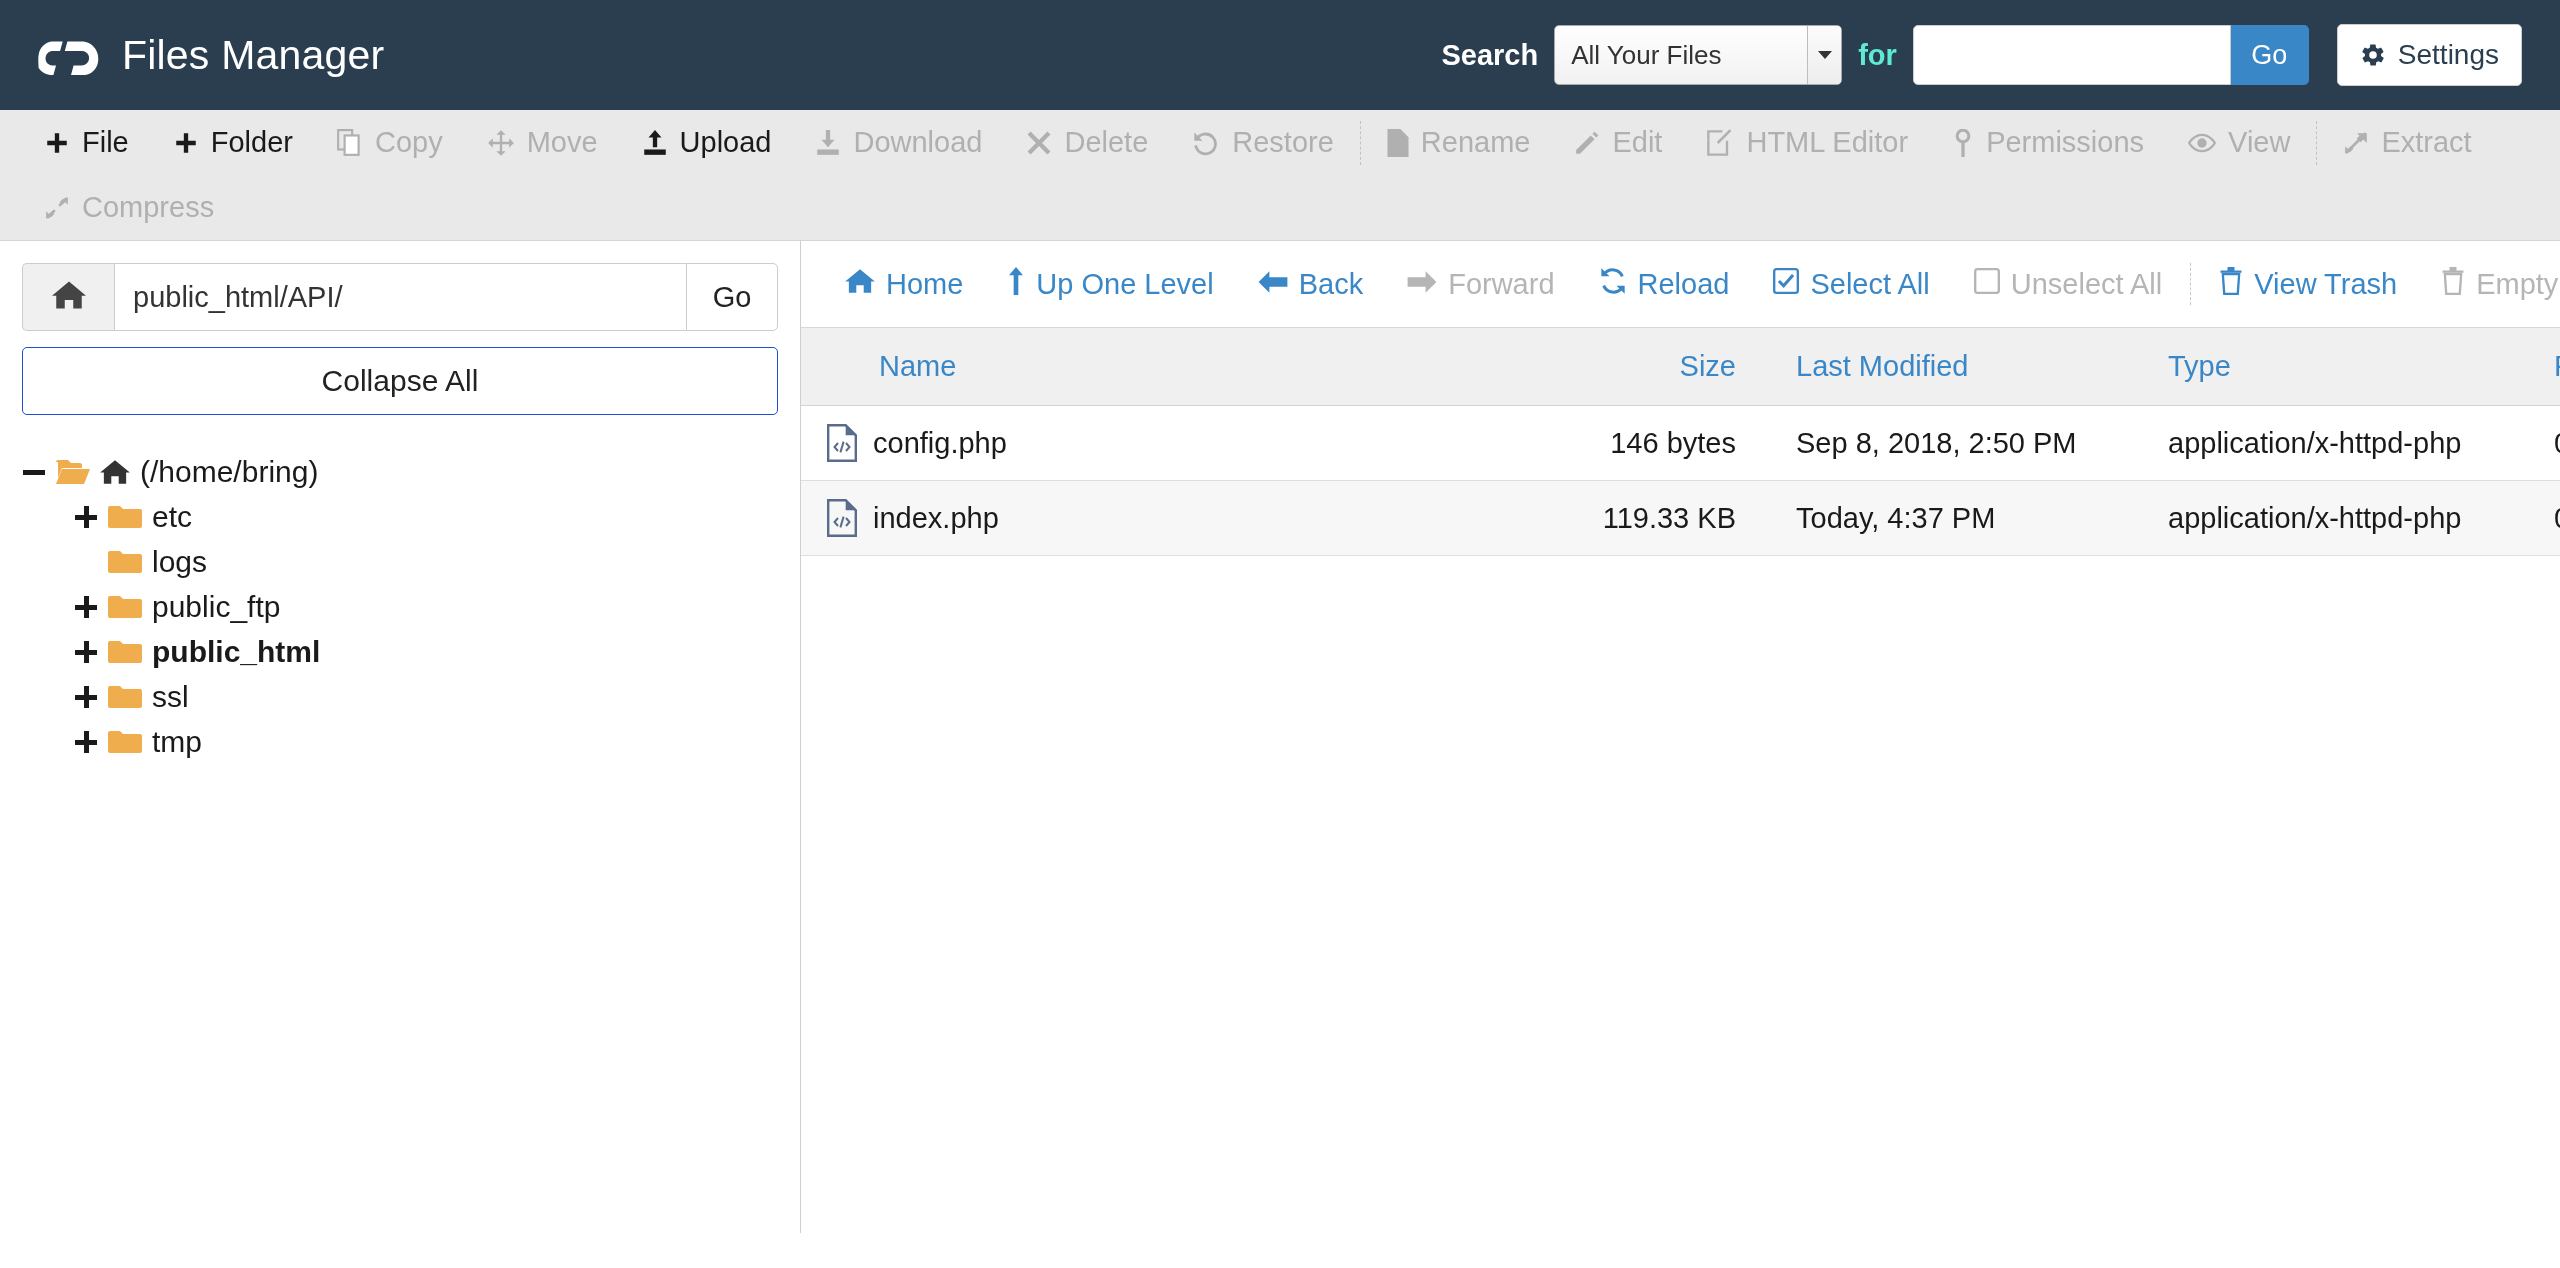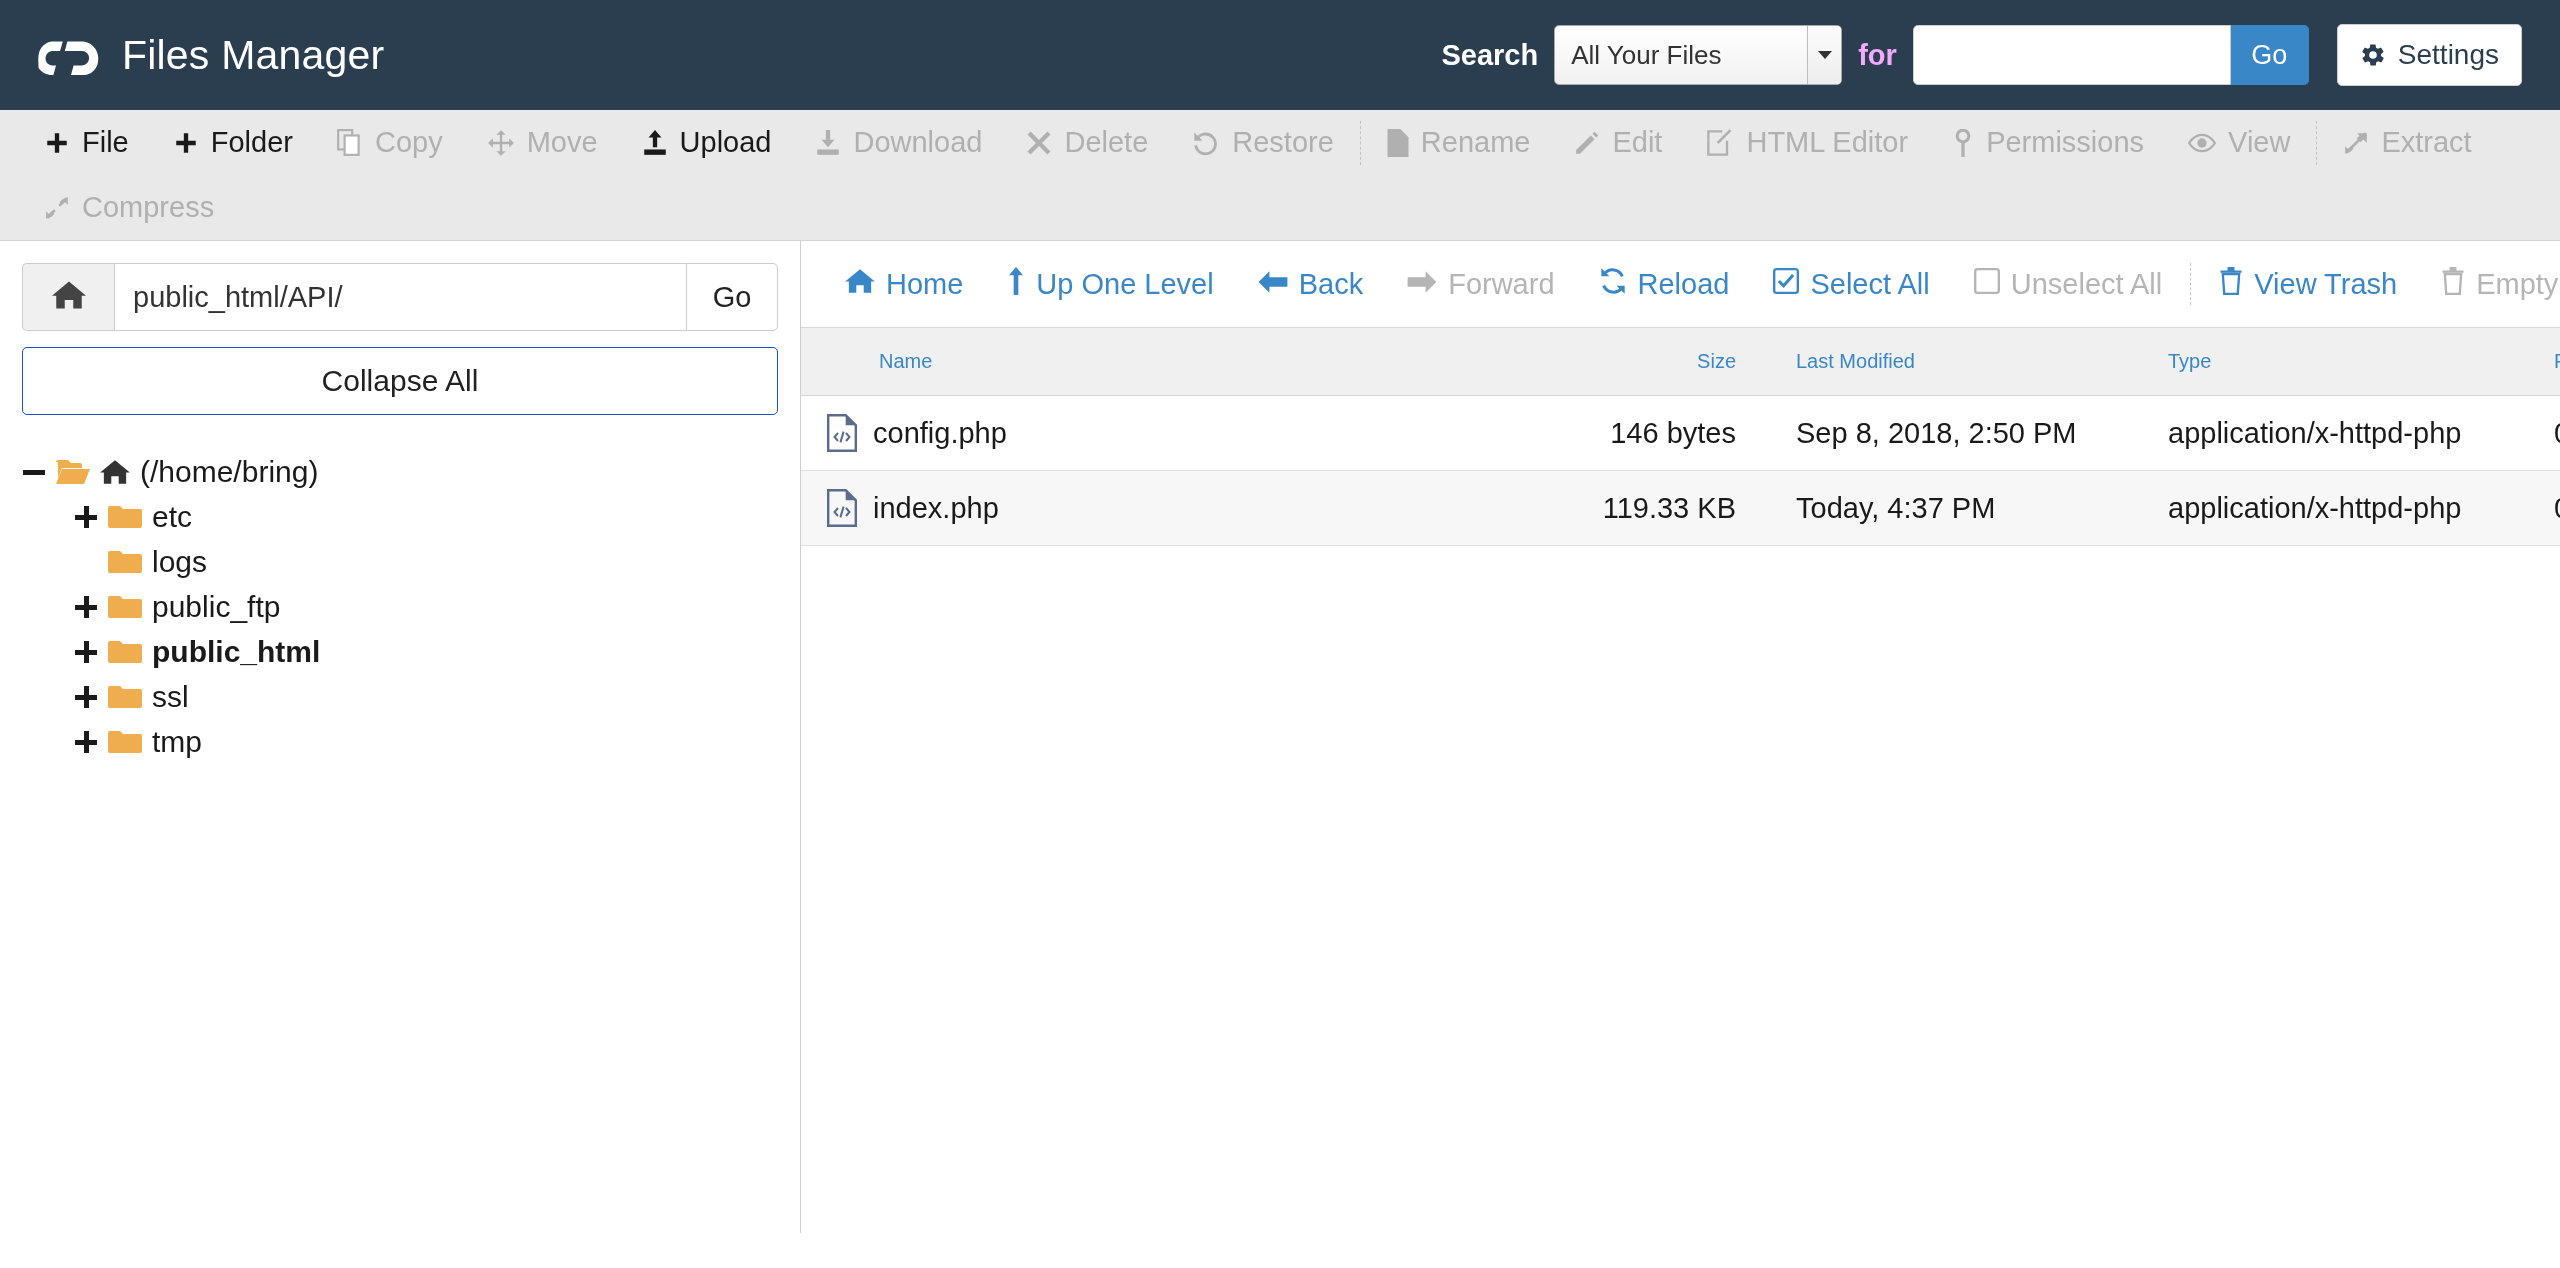--- a/index.html
+++ b/index.html
@@ -38,21 +38,21 @@
     gap: 0;
   }
   .search-label {
     color: #ffffff;
     font-size: 29px;
     font-weight: 700;
     margin-right: 16px;
     white-space: nowrap;
   }
   .search-for {
-    color: #f0abfc;
+    color: #5eead4;
     font-size: 29px;
     font-weight: 700;
     margin: 0 16px;
   }
   .select-wrap {
     position: relative;
     width: 288px; height: 60px;
     background: linear-gradient(#ffffff, #f1f1f1);
     border: 1px solid #a9a9a9;
     border-radius: 5px;
@@ -272,21 +272,21 @@
     display: flex; flex-direction: column;
   }
   table.files {
     width: 100%;
     border-collapse: collapse;
     table-layout: fixed;
   }
   table.files thead th {
     background: #f0f0f0;
     color: #3a87c8;
-    font-size: 20px;
+    font-size: 29px;
     font-weight: 400;
     text-align: left;
     padding: 22px 0;
     border-bottom: 1px solid #d4d4d4;
     cursor: pointer;
   }
   th.c-name   { width: 705px; padding-left: 78px !important; }
   th.c-size   { width: 230px; text-align: right !important; padding-right: 0 !important; }
   th.c-mod    { width: 390px; padding-left: 60px !important; }
   th.c-type   { width: 370px; padding-left: 42px !important; }

